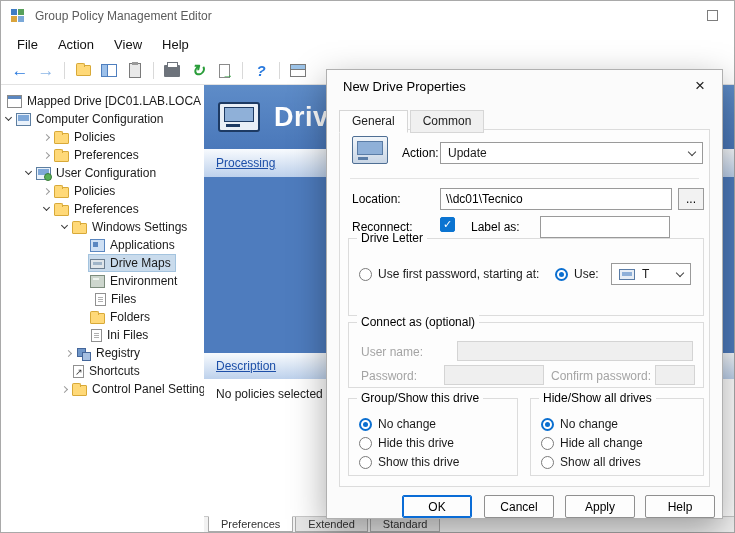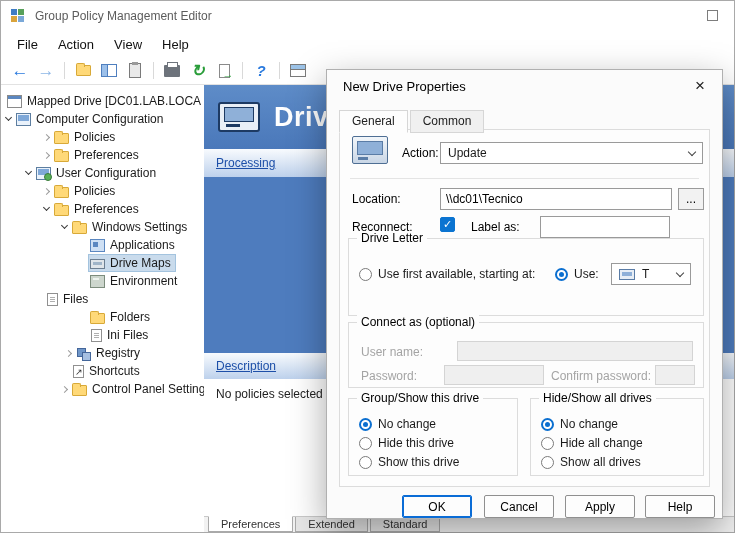--- a/index.html
+++ b/index.html
@@ -271,21 +271,21 @@
           <span class="tlabel">Drive Maps</span>
         </span>
     </div>
     <div class="trow" style="padding-left:74px">
       <span class="chev-slot"></span>
       <span class="row-body">
           <span class="ticon ti-env"></span>
           <span class="tlabel">Environment</span>
         </span>
     </div>
-    <div class="trow" style="padding-left:30px">
+    <div class="trow" style="padding-left:78px">
       <span class="chev-slot"></span>
       <span class="row-body">
           <span class="ticon ti-doc"></span>
           <span class="tlabel">Files</span>
         </span>
     </div>
     <div class="trow" style="padding-left:74px">
       <span class="chev-slot"></span>
       <span class="row-body">
           <span class="ticon ti-folder"></span>
@@ -373,21 +373,21 @@
 
       <span class="lbl" style="left:12px;top:90px">Reconnect:</span>
       <span class="cbx" style="left:100px;top:87px"></span>
       <span class="lbl" style="left:131px;top:90px">Label as:</span>
       <input class="txt" style="left: 200px; top: 86px; width: 130px;" value="">
 
       <div class="grp" style="left:8px;top:108px;width:356px;height:78px">
         <span class="grp-title">Drive Letter</span>
         <div class="ritem" style="left:10px;top:28px">
           <span class="rad"></span>
-          <span>Use first available, starting at:</span>
+          <span>Use first password, starting at:</span>
         </div>
         <div class="ritem" style="left:206px;top:28px">
           <span class="rad sel"></span>
           <span>Use:</span>
         </div>
         <div class="combo" style="left:262px;top:24px;width:80px">
           <span class="mini-drive"></span>
           <span class="cv">T</span>
           <i class="dd"></i>
         </div>

